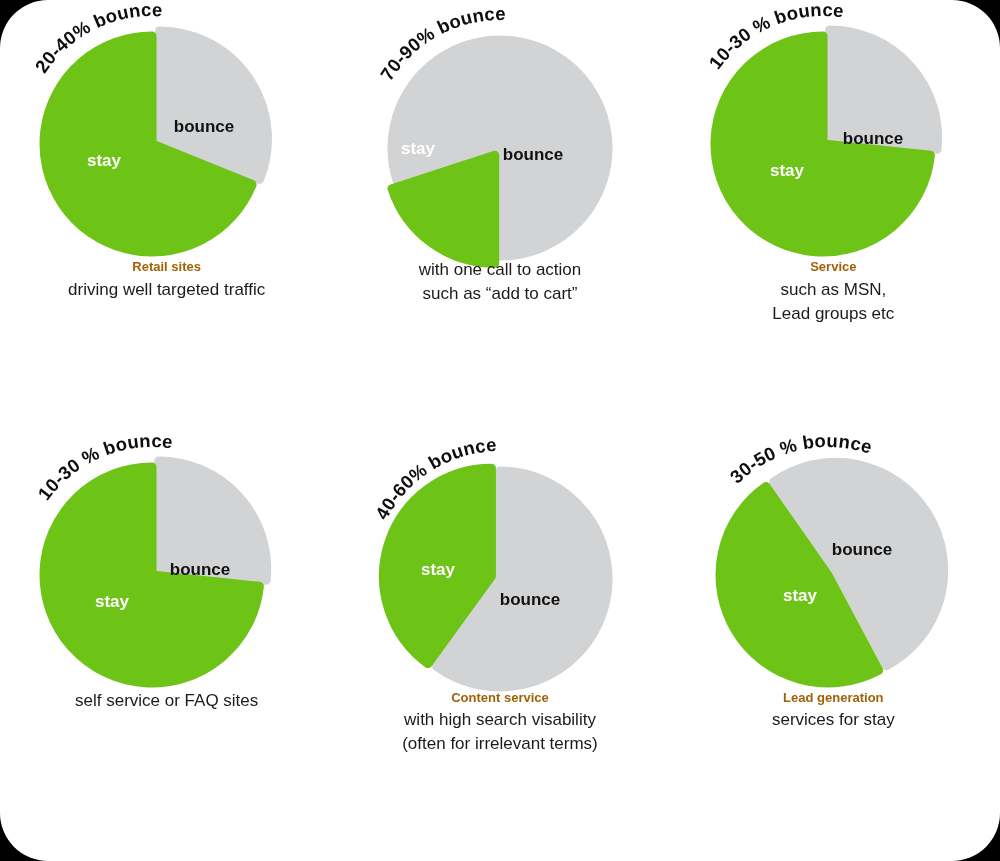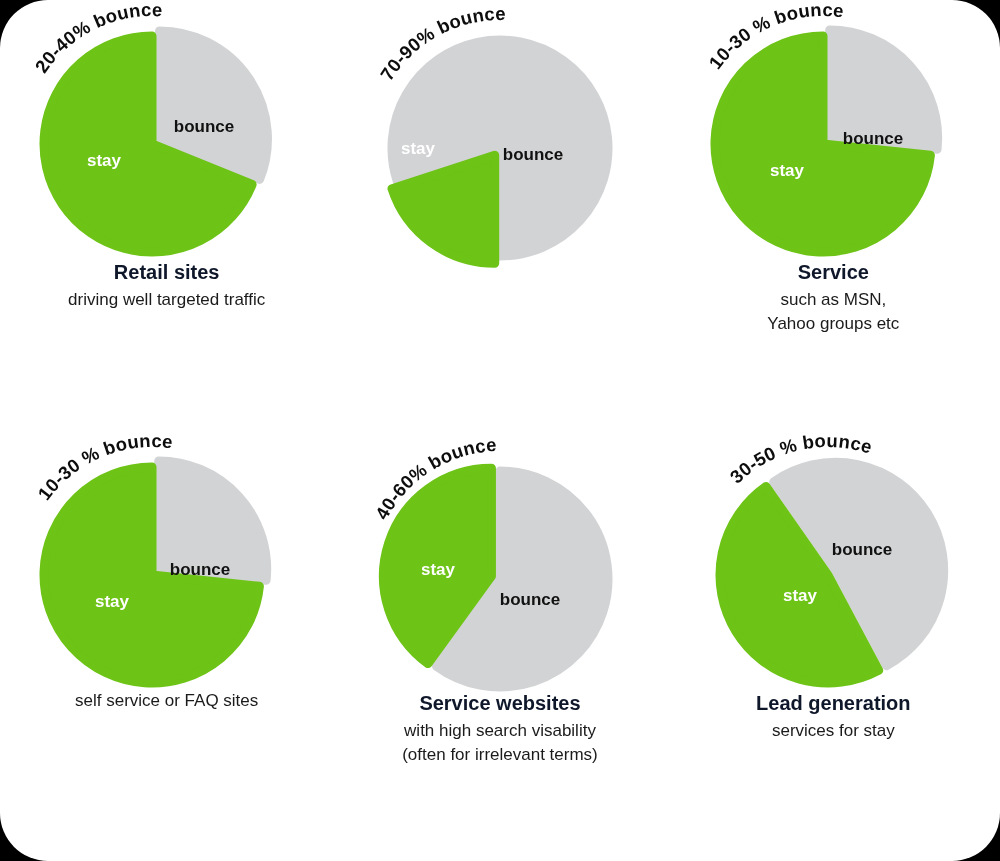--- a/index.html
+++ b/index.html
@@ -68,23 +68,23 @@
   .caption {
     position: absolute;
     left: 0;
     right: 0;
     top: 258px;
     text-align: center;
     padding: 0 12px;
     box-sizing: border-box;
   }
   .caption .title {
-    font-size: 20px;
+    font-size: 13px;
     font-weight: bold;
-    color: #0f172a;
+    color: #a16207;
     line-height: 1.45;
     margin-bottom: 1px;
   }
   .caption .sub {
     font-size: 17px;
     font-weight: normal;
     color: #1b1b1b;
     line-height: 1.42;
     white-space: pre-line;
     text-align: center;
@@ -122,40 +122,42 @@
             <path d="M 144.70993272936775 141.28115294937453 L 144.70993272936778 249.28115294937453 A 108 108 0 0 1 41.995828969491185 174.6549883418689 Z" fill="#6DC316" stroke="#6DC316" stroke-width="9" stroke-linejoin="round"></path>
             <text x="68" y="136" text-anchor="middle" dominant-baseline="middle" class="slice-label on-green">stay</text>
             <text x="183" y="142" text-anchor="middle" dominant-baseline="middle" class="slice-label on-gray">bounce</text>
             <defs>
               <path id="arcpath1" fill="none" d="M 36.982708114057374 73.90763996340594 A 128 128 0 0 1 277.9220258584443 129.53286442207988"></path>
             </defs>
             <text class="arc-label"><textPath xlink:href="#arcpath1" href="#arcpath1" startOffset="2%">70-90% bounce</textPath></text>
           </svg>
         </div>
       <div class="caption">
+        <div class="sub">with one call to action
+such as “add to cart”</div>
       </div>
     </div>
 
     <div class="cell">
       <div class="pie-wrap">
           <svg viewBox="0 0 300 270">
             <path d="M 146.68830342929655 123.97782454277028 L 146.68830342929655 15.977824542770279 A 108 108 0 0 1 254.09666812907005 135.26689857567686 Z" fill="#D2D3D5" stroke="#D2D3D5" stroke-width="9" stroke-linejoin="round"></path>
             <path d="M 140 130 L 247.40836469977353 141.28907403290657 A 108 108 0 1 1 139.99999999999997 22 Z" fill="#6DC316" stroke="#6DC316" stroke-width="9" stroke-linejoin="round"></path>
             <text x="104" y="158" text-anchor="middle" dominant-baseline="middle" class="slice-label on-green">stay</text>
             <text x="190" y="126" text-anchor="middle" dominant-baseline="middle" class="slice-label on-gray">bounce</text>
             <defs>
               <path id="arcpath2" fill="none" d="M 31.449843691977478 62.17033417814977 A 128 128 0 0 1 267.9220258584443 134.46713557792012"></path>
             </defs>
             <text class="arc-label"><textPath xlink:href="#arcpath2" href="#arcpath2" startOffset="2%">10-30 % bounce</textPath></text>
           </svg>
         </div>
       <div class="caption">
         <div class="title">Service</div>
         <div class="sub">such as MSN,
-Yahoo groups etc</div>
+Lead groups etc</div>
       </div>
     </div>
 
     <div class="cell">
       <div class="pie-wrap">
           <svg viewBox="0 0 300 270">
             <path d="M 141.68830342929655 123.97782454277028 L 141.68830342929655 15.977824542770279 A 108 108 0 0 1 249.09666812907005 135.26689857567686 Z" fill="#D2D3D5" stroke="#D2D3D5" stroke-width="9" stroke-linejoin="round"></path>
             <path d="M 135 130 L 242.40836469977353 141.28907403290657 A 108 108 0 1 1 134.99999999999997 22 Z" fill="#6DC316" stroke="#6DC316" stroke-width="9" stroke-linejoin="round"></path>
             <text x="95" y="158" text-anchor="middle" dominant-baseline="middle" class="slice-label on-green">stay</text>
             <text x="183" y="126" text-anchor="middle" dominant-baseline="middle" class="slice-label on-gray">bounce</text>
@@ -177,21 +179,21 @@
             <path d="M 141.44049135334362 131.21884705062547 L 77.95968410575654 218.5926824431198 A 108 108 0 0 1 141.4404913533436 23.21884705062547 Z" fill="#6DC316" stroke="#6DC316" stroke-width="9" stroke-linejoin="round"></path>
             <text x="88" y="126" text-anchor="middle" dominant-baseline="middle" class="slice-label on-green">stay</text>
             <text x="180" y="156" text-anchor="middle" dominant-baseline="middle" class="slice-label on-gray">bounce</text>
             <defs>
               <path id="arcpath4" fill="none" d="M 33.0661814217471 81.93770968629755 A 128 128 0 0 1 277.298802607139 120.62035670174036"></path>
             </defs>
             <text class="arc-label"><textPath xlink:href="#arcpath4" href="#arcpath4" startOffset="2%">40-60% bounce</textPath></text>
           </svg>
         </div>
       <div class="caption">
-        <div class="title">Service websites</div>
+        <div class="title">Content service</div>
         <div class="sub">with high search visability
 (often for irrelevant terms)</div>
       </div>
     </div>
 
     <div class="cell">
       <div class="pie-wrap">
           <svg viewBox="0 0 300 270">
             <path d="M 152.67376147918682 125.29751291755646 L 90.72750635327381 36.82909213434537 A 108 108 0 1 1 203.37669026006304 220.65585294632058 Z" fill="#D2D3D5" stroke="#D2D3D5" stroke-width="9" stroke-linejoin="round"></path>
             <path d="M 145 130 L 195.70292878087622 225.3583400287641 A 108 108 0 0 1 83.0537448740869 41.531579216788984 Z" fill="#6DC316" stroke="#6DC316" stroke-width="9" stroke-linejoin="round"></path>

